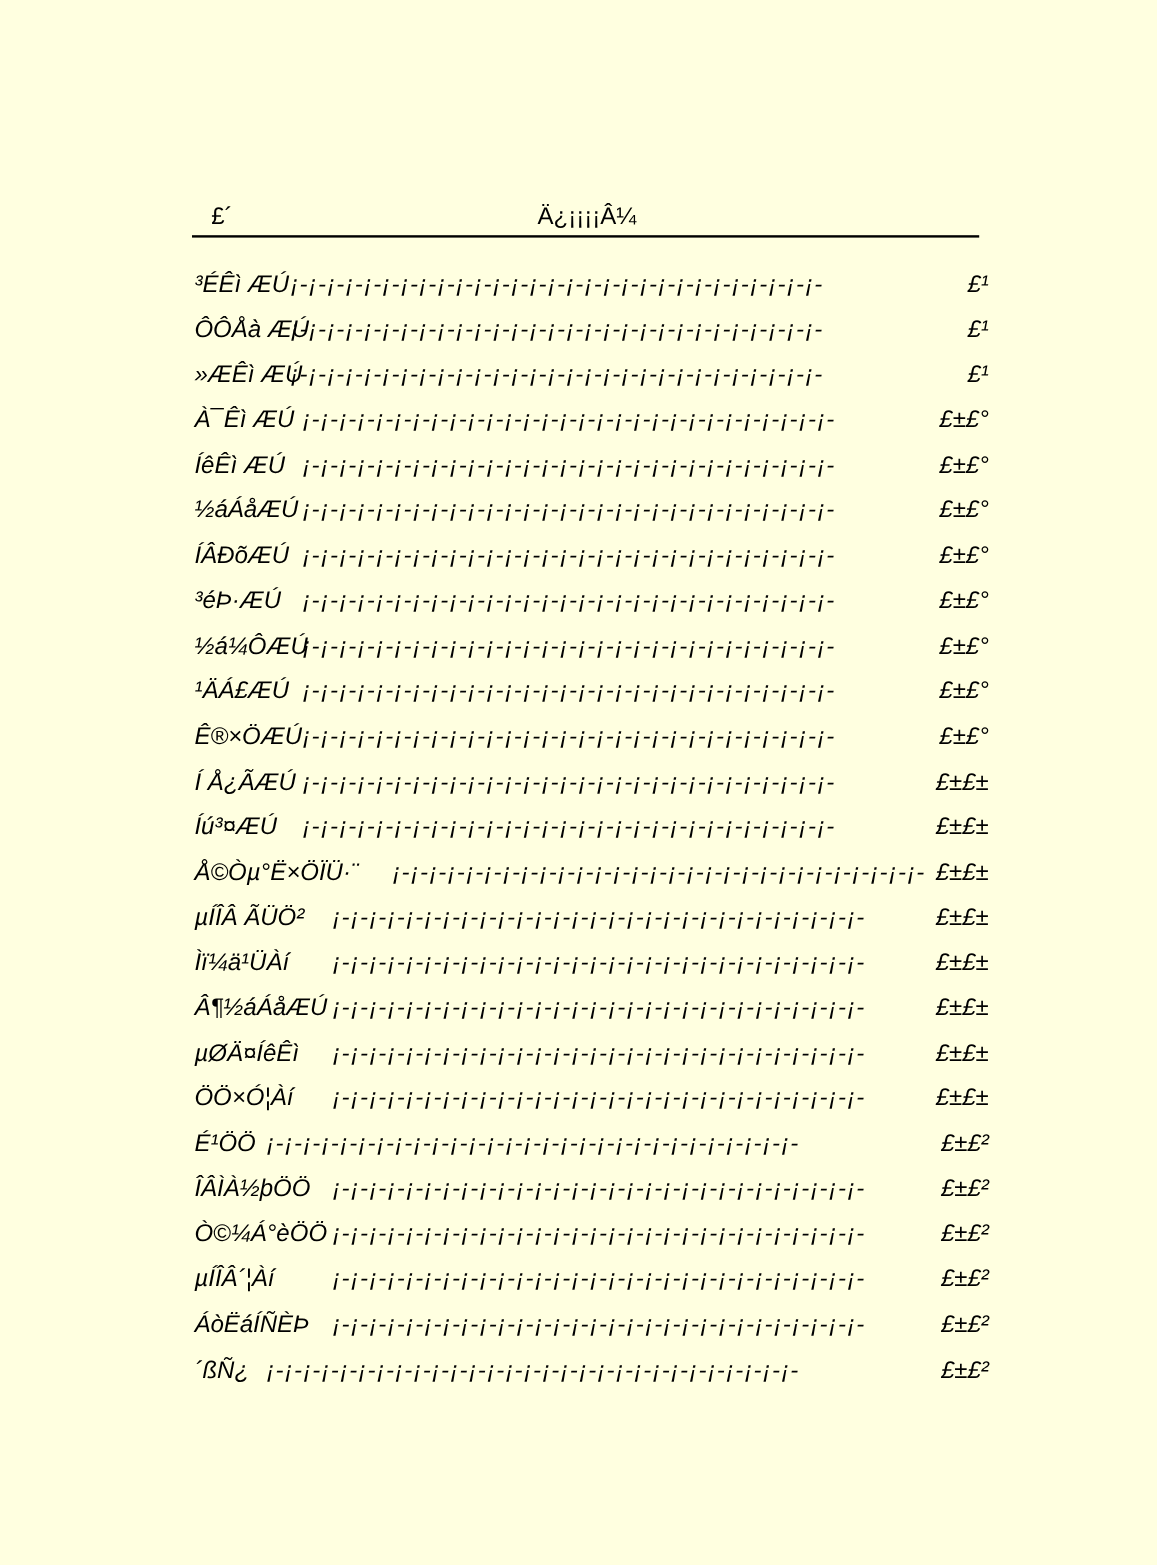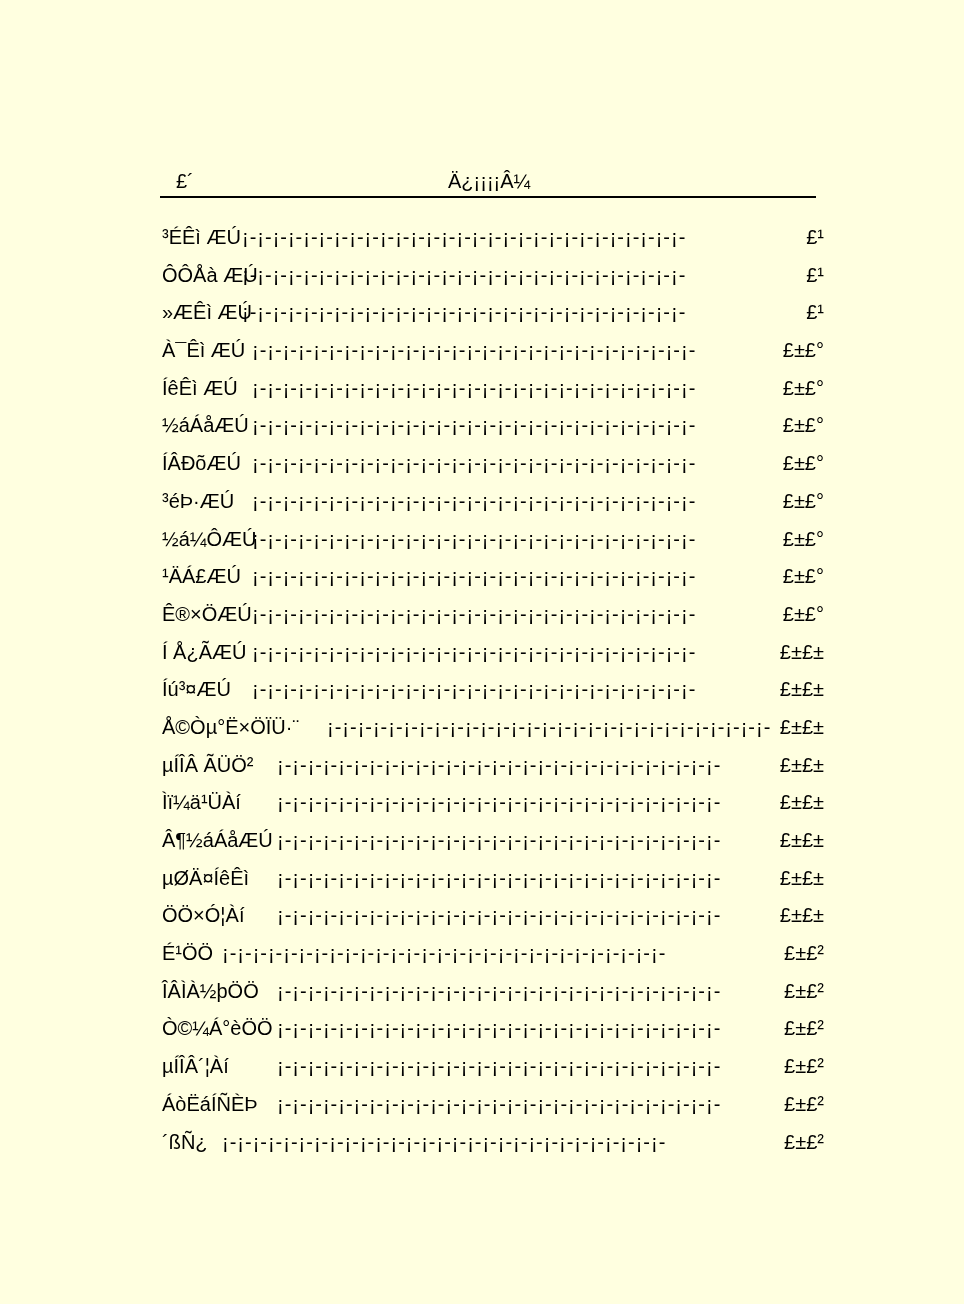--- a/index.html
+++ b/index.html
@@ -14,21 +14,21 @@
   .header {
     position: absolute; left: 162px; top: 166px; width: 654px; height: 30px;
   }
   .header .left { position: absolute; left: 14px; top: 4px; font-size: 20px; }
   .header .center { position: absolute; left: 286px; top: 4px; font-size: 20px; letter-spacing: 0px; text-align: right; }
   .rule {
     position: absolute; left: 160px; top: 196px; width: 656px; height: 0;
     border-top: 2px solid #000;
   }
   .toc {
-    position: absolute; left: 162px; top: 224px; width: 662px;
+    position: absolute; left: 162px; top: 224px; width: 662px; font-style: italic;
   }
   .toc-row {
     height: 37.7px; position: relative; font-size: 20px; white-space: nowrap;
   }
   .toc-row .title { position: absolute; left: 0; top: 2px; }
   .toc-row .leader {
     position: absolute; top: 2px; right: 48px; overflow: hidden;
     color: #000; letter-spacing: 1px;
   }
   .toc-row .page { position: absolute; right: 0; top: 2px; }

